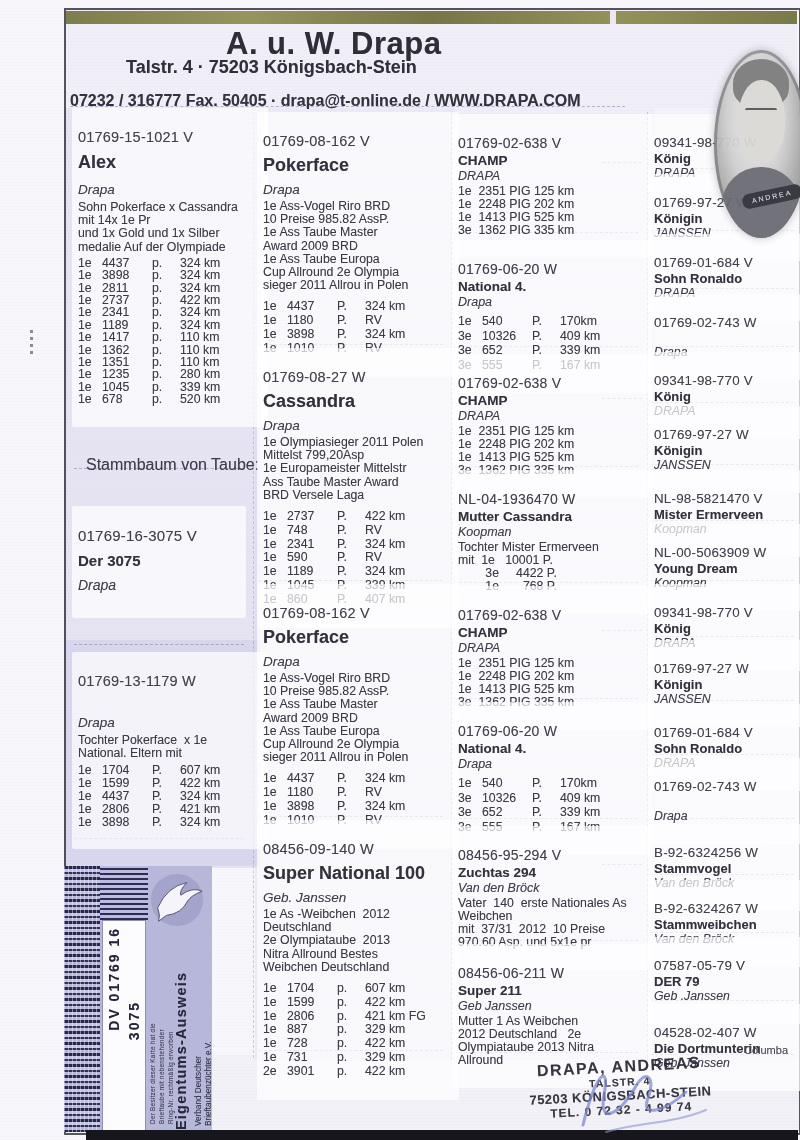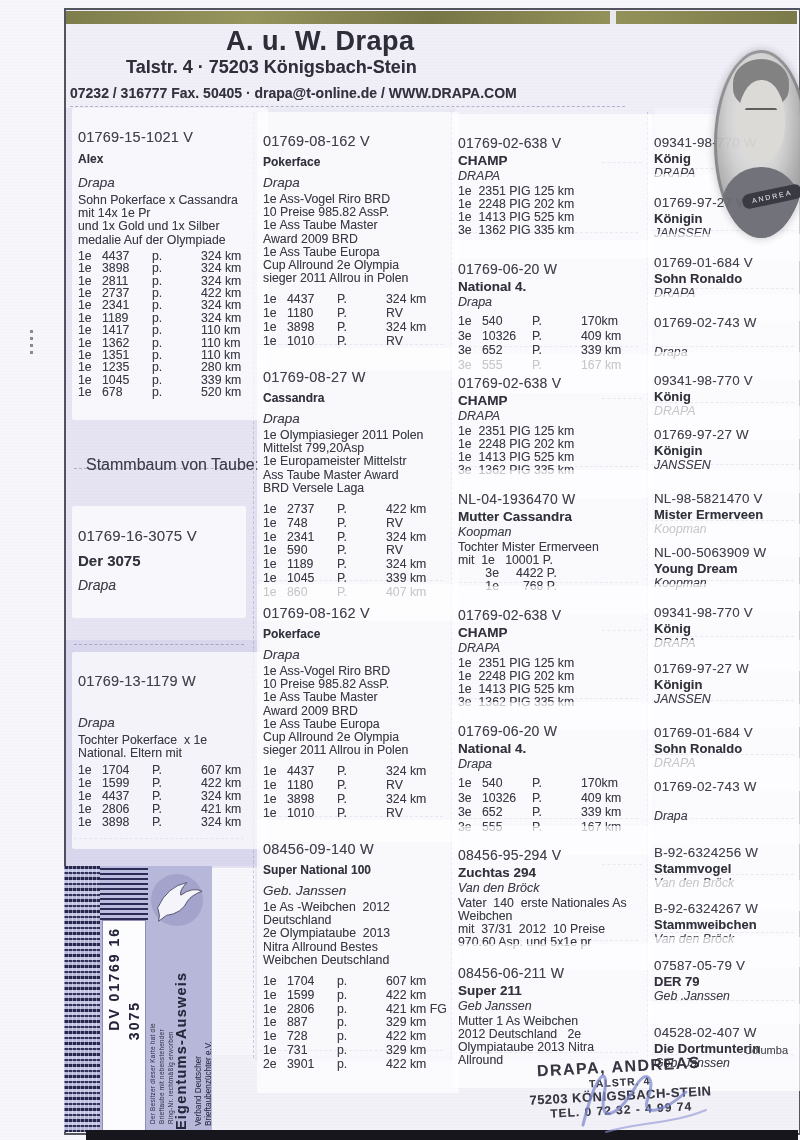--- a/index.html
+++ b/index.html
@@ -10,35 +10,35 @@
          background:repeating-linear-gradient(0deg,rgba(90,90,125,.016) 0 1px,transparent 1px 3px);}
   .frame{position:absolute;left:64px;top:8px;width:733px;height:1123px;border:2px solid rgba(44,45,56,.8);z-index:4;}
   .oliveband{position:absolute;left:66px;top:11px;width:731px;height:13px;z-index:6;opacity:.92;
          background:linear-gradient(90deg,#74743e,#8e8d50 25%,#6c6b37 50%,#8b8a4c 75%,#706f3a);}
   .bandgap{position:absolute;left:610px;top:11px;width:6px;height:13px;background:#e9e8f0;z-index:7;}
   .hsep{position:absolute;border-top:1px dashed rgba(125,130,168,.55);z-index:5;}
   .vsep{position:absolute;border-left:1px dashed rgba(125,130,168,.38);z-index:5;}
   .artifact{position:absolute;left:30px;top:326px;width:3px;height:28px;z-index:3;
          background:repeating-linear-gradient(0deg,#8a8a96 0 3px,transparent 3px 7px);}
 
-  .header-title{position:absolute;left:226px;top:26px;font-size:27px;font-weight:bold;color:#2e2e38;letter-spacing:.5px;z-index:10;text-align:center;}
+  .header-title{position:absolute;left:226px;top:26px;font-size:31px;font-weight:bold;color:#2e2e38;letter-spacing:.5px;z-index:10;text-align:center;}
   .header-address{position:absolute;left:126px;top:57px;font-size:18px;font-weight:bold;color:#30303a;z-index:10;}
-  .header-contact{position:absolute;left:70px;top:85px;font-size:14px;font-weight:bold;color:#33333d;z-index:10;}
+  .header-contact{position:absolute;left:70px;top:92px;font-size:16px;font-weight:bold;color:#33333d;z-index:10;}
 
   .blk{position:absolute;z-index:10;background:rgba(253,253,255,.72);padding:21px 6px;border-radius:2px;}
   .ring{font-size:14.5px;color:#41414c;margin-bottom:4px;letter-spacing:.2px;}
-  .bname{font-size:12px;font-weight:bold;color:#32323c;margin:8px 0 6px;}
+  .bname{font-size:18px;font-weight:bold;color:#32323c;margin:8px 0 6px;}
   .strain{font-size:13.5px;font-style:italic;color:#3e3e49;margin-bottom:4px;}
   .notes div{font-size:12.3px;line-height:13.2px;white-space:pre;}
   .results{margin-top:8px;}
   .rrow{display:flex;font-size:12.3px;line-height:13.3px;}
   .ra{flex:none;width:24px;}
   .rb{flex:none;width:46px;}
   .rc{flex:none;width:20px;padding-left:4px;}
-  .rd{flex:none;padding-left:8px;margin-left:21px;}
+  .rd{flex:none;padding-left:8px;}
 
   .sire .bname{margin:7px 0 9px;}
   .sire .results{margin-top:3px;}
   .sire .rrow{line-height:12.4px;}
   .label-stammbaum{position:absolute;left:86px;top:456px;font-size:16px;color:#3c3c47;z-index:10;}
   .subject .ring{font-size:15px;margin-bottom:8px;}
   .subject .bname{font-size:15px;margin:0 0 8px;}
   .subject .strain{font-size:14px;}
   .dam .strain{margin-top:26px;}
   .dam .results{margin-top:4px;}

